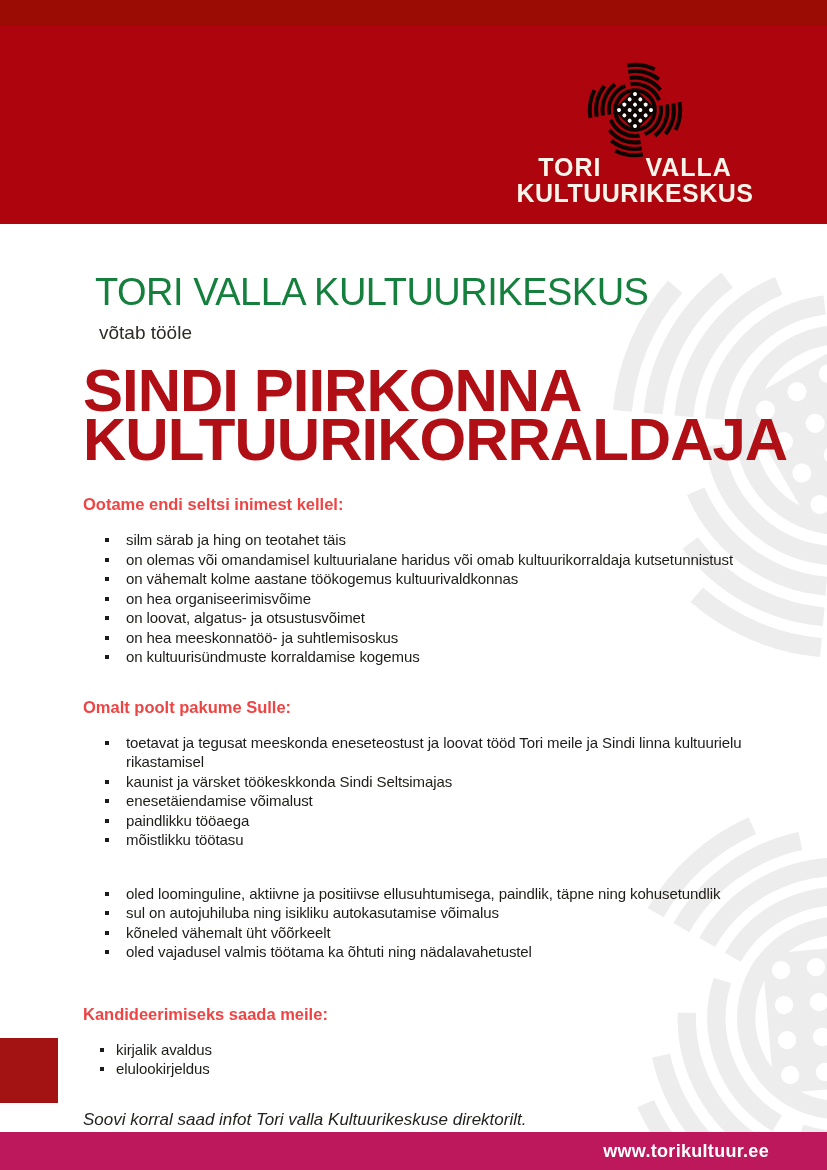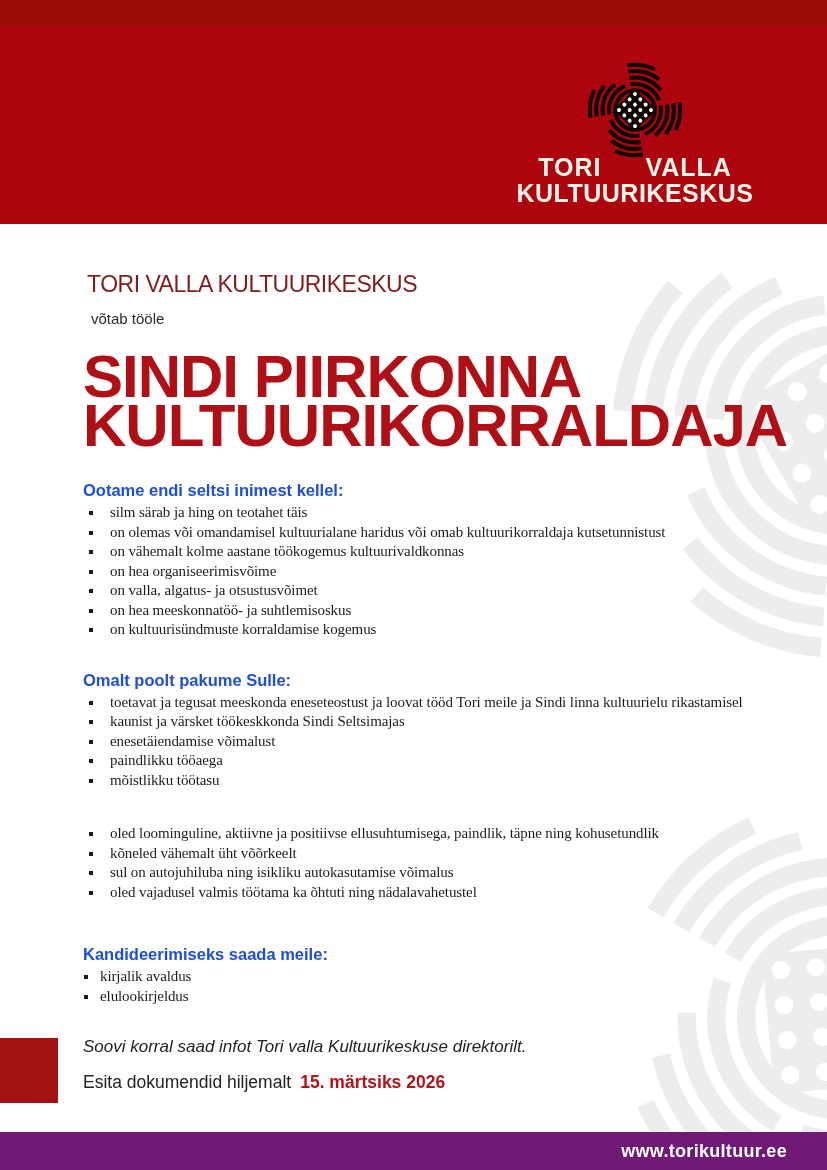--- a/index.html
+++ b/index.html
@@ -18,46 +18,46 @@
   .wm-bottom{top:748px;left:568px;transform:rotate(40deg);}
   
   .topstrip{position:relative;z-index:1;height:26px;background:#9b0c05;}
   .masthead{position:relative;z-index:1;height:198px;background:#ad040d;}
   .logo{position:absolute;top:26px;right:58px;width:268px;text-align:center;color:#faf5ea;}
   .logo-icon{display:block;margin:0 auto -14px auto;width:120px;height:116px;color:#0c0502;}
   .logo-line1{display:flex;justify-content:center;gap:44px;font-weight:bold;font-size:25px;letter-spacing:1px;line-height:26px;position:relative;}
   .logo-line2{font-weight:bold;font-size:25px;letter-spacing:0.5px;line-height:27px;position:relative;}
   
   .content{position:relative;z-index:1;padding:40px 55px 0 83px;}
-  .org-title{margin:4px;font-size:23px;line-height:33px;font-weight:400;letter-spacing:-0.5px;color:#7f1d1d;}
-  .subtitle{margin:6px 0 0 8px;font-size:15px;line-height:24px;color:#2e2a27;}
+  .org-title{margin:12px;font-size:38px;line-height:33px;font-weight:400;letter-spacing:-0.5px;color:#15803d;}
+  .subtitle{margin:6px 0 0 16px;font-size:19px;line-height:24px;color:#2e2a27;}
   .job-title{margin:21px 0 0 0;font-size:60px;line-height:49px;font-weight:bold;letter-spacing:-1px;color:#b01015;}
   .section{margin-top:30px;}
   .section.kasuks{margin-top:34px;}
   .section.kandideerimiseks{margin-top:42px;}
-  .section h3{margin:0 0 3px 0;font-size:16.5px;line-height:20px;font-weight:bold;color:#1d4ed8;}
-  .section ul{margin:0;padding:0;list-style:none;font-family:Liberation Serif, serif;}
+  .section h3{margin:0 0 3px 0;font-size:16.5px;line-height:20px;font-weight:bold;color:#ef4444;}
+  .section ul{margin:16px;padding:0;list-style:none;}
   .section li{
     position:relative;padding-left:27px;
     font-size:15px;line-height:19.5px;letter-spacing:-0.1px;color:#1e1c1a;
   }
   .section li::before{
     content:"";position:absolute;left:6px;top:8px;width:4px;height:4px;background:#1e1c1a;
   }
   .section.kandideerimiseks li{padding-left:17px;}
   .section.kandideerimiseks li::before{left:1px;}
   .contact-note{margin:30px 0 0 0;font-size:17px;line-height:21px;font-style:italic;color:#242220;}
   .deadline{margin:14px 0 0 0;font-size:17.5px;line-height:23px;color:#242220;}
   .deadline .date{font-weight:bold;color:#b5121a;margin-left:9px;}
   
   .accent-square{position:absolute;z-index:1;left:0;top:1038px;width:58px;height:65px;background:#a41313;}
   .footerbar{
-    position:absolute;z-index:1;left:0;bottom:0;width:100%;height:38px;background:#701a75;
+    position:absolute;z-index:1;left:0;bottom:0;width:100%;height:38px;background:#be185d;
     color:#ffffff;font-weight:bold;font-size:18px;letter-spacing:0.3px;
-    text-align:right;line-height:38px;box-sizing:border-box;padding-right:40px;
+    text-align:right;line-height:38px;box-sizing:border-box;padding-right:58px;
   }
 </style>
 </head>
 <body>
 
 <svg width="0" height="0" style="position:absolute" aria-hidden="true">
   <defs>
     <g id="blade" fill="none" stroke="currentColor" stroke-width="3.4">
       <path d="M47.05 33.26 A17 17 0 0 1 66.94 48.52"></path>
       <path d="M46.09 27.84 A22.5 22.5 0 0 1 70.86 41.57"></path>
@@ -127,42 +127,42 @@
     <p class="subtitle">võtab tööle</p>
     <h1 class="job-title"><span>SINDI PIIRKONNA</span><br><span>KULTUURIKORRALDAJA</span></h1>
 
     <section class="section">
       <h3>Ootame endi seltsi inimest kellel:</h3>
       <ul>
         <li>silm särab ja hing on teotahet täis</li>
         <li>on olemas või omandamisel kultuurialane haridus või omab kultuurikorraldaja kutsetunnistust</li>
         <li>on vähemalt kolme aastane töökogemus kultuurivaldkonnas</li>
         <li>on hea organiseerimisvõime</li>
-        <li>on valla, algatus- ja otsustusvõimet</li>
+        <li>on loovat, algatus- ja otsustusvõimet</li>
         <li>on hea meeskonnatöö- ja suhtlemisoskus</li>
         <li>on kultuurisündmuste korraldamise kogemus</li>
       </ul>
     </section>
 
     <section class="section">
       <h3>Omalt poolt pakume Sulle:</h3>
       <ul>
         <li>toetavat ja tegusat meeskonda eneseteostust ja loovat tööd Tori meile ja Sindi linna kultuurielu rikastamisel</li>
         <li>kaunist ja värsket töökeskkonda Sindi Seltsimajas</li>
         <li>enesetäiendamise võimalust</li>
         <li>paindlikku tööaega</li>
         <li>mõistlikku töötasu</li>
       </ul>
     </section>
 
     <section class="section kasuks">
       <ul>
         <li>oled loominguline, aktiivne ja positiivse ellusuhtumisega, paindlik, täpne ning kohusetundlik</li>
+        <li>sul on autojuhiluba ning isikliku autokasutamise võimalus</li>
         <li>kõneled vähemalt üht võõrkeelt</li>
-        <li>sul on autojuhiluba ning isikliku autokasutamise võimalus</li>
         <li>oled vajadusel valmis töötama ka õhtuti ning nädalavahetustel</li>
       </ul>
     </section>
 
     <section class="section kandideerimiseks">
       <h3>Kandideerimiseks saada meile:</h3>
       <ul>
         <li>kirjalik avaldus</li>
         <li>elulookirjeldus</li>
       </ul>

